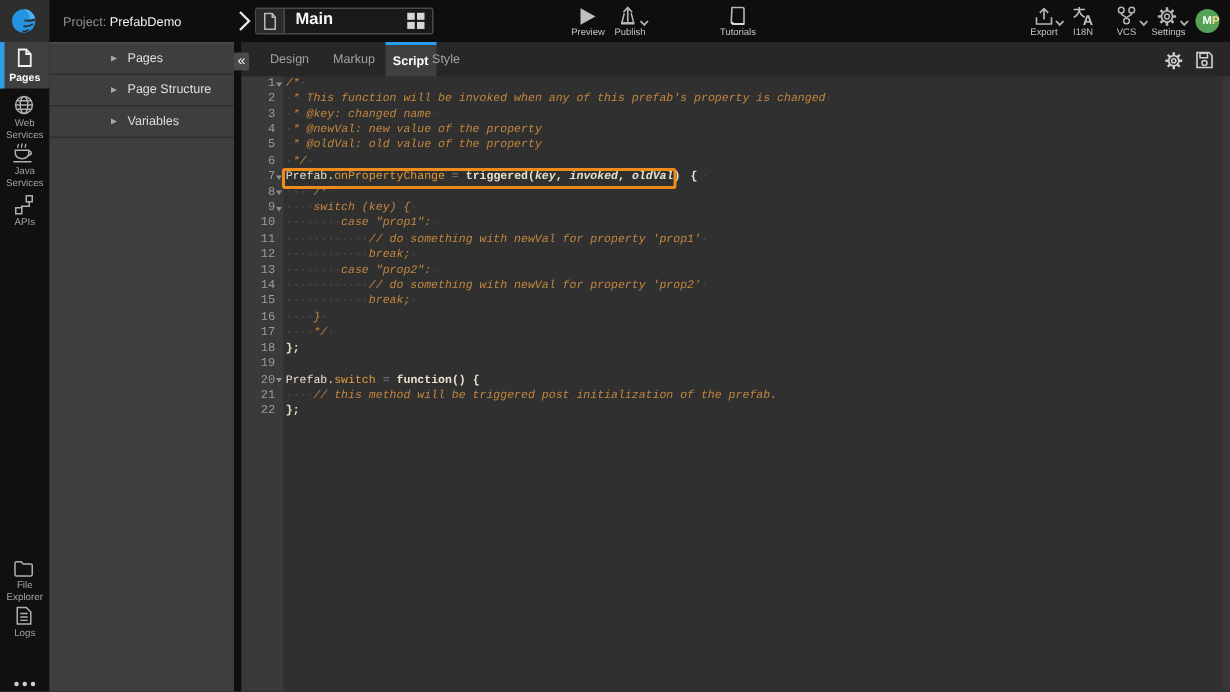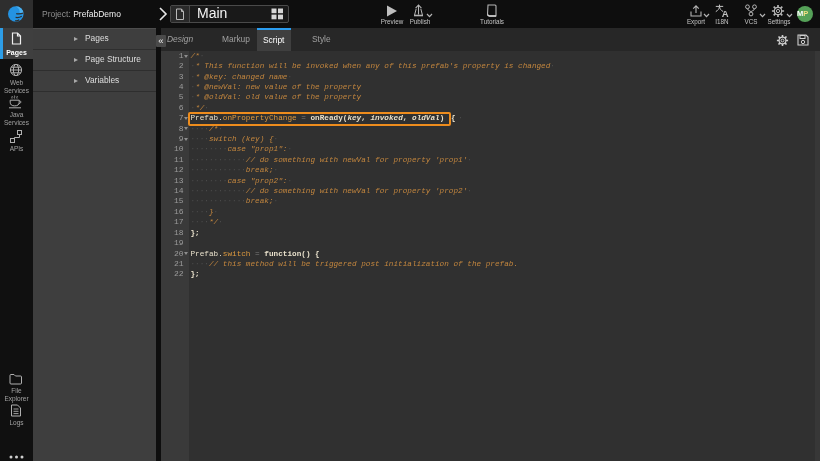--- a/index.html
+++ b/index.html
@@ -8,39 +8,39 @@
 #stage { position:relative; width:791px; height:461px; }
 
 #topbar { left:0; top:0; width:820px; height:28px; background:#0e0e0e; }
 #logotile { left:0; top:0; width:33px; height:28px; background:#2e2e2e; }
 #projlabel { left:42px; top:0; height:28px; line-height:28px; font-size:8.5px; color:#8f8f8f; }
 #projlabel b { color:#f2f2f2; font-weight:normal; }
 .tblabel { position:absolute; top:17.5px; font-size:6.3px; color:#c4c4c4; text-align:center; }
 
 #mainbox { left:170px; top:5px; width:119px; height:18px; border:1px solid #4a4a4a; border-radius:2px; background:#191919; }
 #mainbox .cell1 { position:absolute; left:0; top:0; width:19px; height:16px; background:#2a2a2a; border-right:1px solid #4a4a4a; }
-#maintext { left:197px; top:5px; height:18px; line-height:17px; color:#f5f5f5; font-size:14px; font-weight:normal; }
+#maintext { left:197px; top:5px; height:18px; line-height:17px; color:#f5f5f5; font-size:11px; font-weight:bold; }
 
 #rail { left:0; top:28px; width:33px; height:433px; background:#101010; }
 .railitem { position:absolute; left:0; width:33px; text-align:center; }
 .raillabel { font-size:6.5px; color:#a2a2a2; line-height:7.5px; }
 #pagesactive { left:0; top:28px; width:33px; height:31px; background:#3f3f3f; border-left:3px solid #2d9ee8; }
 #pageslabel { left:0; top:48.5px; width:33px; text-align:center; font-size:7px; font-weight:bold; color:#ffffff; }
 
 #panel { left:33px; top:28px; width:123px; height:433px; background:#3e3e3e; border-top:1px solid #4d4d4d; }
 .acc { position:absolute; left:33px; width:123px; height:21px; border-bottom:1px solid #2e2e2e; }
 .acc .tri { position:absolute; left:41px; top:8px; width:0; height:0; border-left:4px solid #a8a8a8; border-top:2.8px solid transparent; border-bottom:2.8px solid transparent; }
 .acc .lbl { position:absolute; left:52px; top:4px; font-size:8.4px; color:#dedede; }
 
 #splitter { left:156px; top:28px; width:4.5px; height:433px; background:#0e0e0e; }
 #collapse { left:156px; top:35px; width:10px; height:12px; background:#4a4a4a; color:#f0f0f0; font-size:9.5px; line-height:11px; text-align:center; border-radius:1px; }
 
 #tabbar { left:160.5px; top:28px; width:659.5px; height:22.8px; background:#272727; }
 .tab { position:absolute; top:28px; height:22.8px; line-height:22.8px; font-size:8.4px; color:#a0a0a0; }
-#tab-script { left:257px; top:28px; width:33.5px; height:22.8px; background:#3f3f3f; border-top:2px solid #2b9df0; color:#ffffff; font-weight:normal; text-align:center; line-height:20px; font-size:8.4px; }
+#tab-script { left:257px; top:28px; width:33.5px; height:22.8px; background:#3f3f3f; border-top:2px solid #2b9df0; color:#ffffff; font-weight:bold; text-align:center; line-height:20px; font-size:8.4px; }
 
 #gutter { left:160.5px; top:50.8px; width:28px; height:410.2px; background:#3a3a3a; }
 #gutternums { left:160.5px; top:50.8px; width:23px; text-align:right; font-family:"Liberation Mono",monospace; font-size:8px; line-height:10.4px; color:#9b9b9b; }
 #code { left:190.5px; top:50.8px; font-family:"Liberation Mono",monospace; font-size:7.7px; line-height:10.4px; color:#e9e1cc; white-space:pre; }
 #code .c { color:#c3863e; font-style:italic; }
 #code .d { color:#4e4e4e; font-style:normal; }
 #code .o { color:#de9a3f; }
 #code .eq { color:#7d7d7d; }
 #code .b { font-weight:bold; }
 #code .i { font-style:italic;font-weight:bold; }
@@ -130,21 +130,21 @@
       <g stroke-width="1.7">
         <path d="M7 3.3 V0.9 M7 10.7 V13.1 M3.3 7 H0.9 M10.7 7 H13.1"></path>
         <path d="M4.4 4.4 L2.7 2.7 M9.6 4.4 L11.3 2.7 M4.4 9.6 L2.7 11.3 M9.6 9.6 L11.3 11.3"></path>
       </g>
     </g>
   </svg>
   <svg class="abs" style="left:786px; top:13px;" width="7" height="5" viewBox="0 0 7 5">
     <polyline points="1,1 3.5,3.6 6,1" fill="none" stroke="#b5b5b5" stroke-width="1.2"></polyline>
   </svg>
   <div class="tblabel" style="left:765px; width:28px;">Settings</div>
-  <div class="abs" style="left:797px; top:6px; width:16px; height:16px; border-radius:50%; background:#55a158; text-align:left; line-height:16px; font-size:7.5px; font-weight:bold; color:#ffffff;">M<span style="color:#f3e084;">P</span></div>
+  <div class="abs" style="left:797px; top:6px; width:16px; height:16px; border-radius:50%; background:#55a158; text-align:right; line-height:16px; font-size:7.5px; font-weight:bold; color:#ffffff;">M<span style="color:#f3e084;">P</span></div>
 
   <div class="abs" id="rail"></div>
   <div class="abs" id="pagesactive"></div>
   <svg class="abs" style="left:11px; top:32px;" width="11" height="13" viewBox="0 0 11 13">
     <path d="M1.5 1 h5 l3 3 v8 h-8 z" fill="none" stroke="#f0f0f0" stroke-width="1.2"></path>
     <path d="M6.5 1 v3 h3" fill="none" stroke="#f0f0f0" stroke-width="1.2"></path>
   </svg>
   <div class="abs" id="pageslabel">Pages</div>
   <svg class="abs" style="left:9px; top:63px;" width="14" height="14" viewBox="0 0 14 14">
     <circle cx="7" cy="7" r="5.6" fill="none" stroke="#b0b0b0" stroke-width="1"></circle>
@@ -191,24 +191,24 @@
       <div class="tri"></div>
       <div class="lbl">Variables</div>
     </div>
   <div class="acc" style="top:50px;">
       <div class="tri"></div>
       <div class="lbl">Page Structure</div>
     </div>
   <div class="abs" id="splitter"></div>
 
   <div class="abs" id="tabbar"></div>
-  <div class="tab" style="left:167px;font-style:italic;">Design</div>
+  <div class="tab" style="left:180px;">Design</div>
   <div class="tab" style="left:222px;">Markup</div>
   <div id="tab-script" class="abs">Script</div>
-  <div class="tab" style="left:312px;">Style</div>
+  <div class="tab" style="left:288px;">Style</div>
   <div class="abs" id="collapse">«</div>
   <svg class="abs" style="left:776px; top:34px;" width="13" height="13" viewBox="0 0 13 13">
     <g stroke="#cfcfcf" fill="none">
       <circle cx="6.5" cy="6.5" r="3.4" stroke-width="1.2"></circle>
       <circle cx="6.5" cy="6.5" r="1.4" stroke-width="1"></circle>
       <g stroke-width="1.6">
         <path d="M6.5 3.1 V0.9 M6.5 9.9 V12.1 M3.1 6.5 H0.9 M9.9 6.5 H12.1"></path>
         <path d="M4.1 4.1 L2.5 2.5 M8.9 4.1 L10.5 2.5 M4.1 8.9 L2.5 10.5 M8.9 8.9 L10.5 10.5"></path>
       </g>
     </g>
@@ -226,21 +226,21 @@
   <div class="fold" style="top:127.3px;"></div>
   <div class="fold" style="top:137.7px;"></div>
   <div class="fold" style="top:252.1px;"></div>
   <div class="abs" id="scrolltrack"></div>
   <pre class="abs" id="code"><span class="c">/*</span><span class="d">·</span>
 <span class="d">·</span><span class="c">* This function will be invoked when any of this prefab's property is changed</span><span class="d">·</span>
 <span class="d">·</span><span class="c">* @key: changed name</span><span class="d">·</span>
 <span class="d">·</span><span class="c">* @newVal: new value of the property</span>
 <span class="d">·</span><span class="c">* @oldVal: old value of the property</span>
 <span class="d">·</span><span class="c">*/</span><span class="d">·</span>
-Prefab.<span class="o">onPropertyChange</span> <span class="eq">=</span> <span class="b">onReady(</span><span class="i">key</span><span class="b">,</span> <span class="i">invoked</span><span class="b">,</span> <span class="i">oldVal</span><span class="b">)</span>  <span class="b" style="position:relative;left:-2.5px;">{</span><span class="d">·</span>
+Prefab.<span class="o">onPropertyChange</span> <span class="eq">=</span> <span class="b">triggered(</span><span class="i">key</span><span class="b">,</span> <span class="i">invoked</span><span class="b">,</span> <span class="i">oldVal</span><span class="b">)</span>  <span class="b" style="position:relative;left:-2.5px;">{</span><span class="d">·</span>
 <span class="d">····</span><span class="c">/*</span><span class="d">·</span>
 <span class="d">····</span><span class="c">switch (key) {</span><span class="d">·</span>
 <span class="d">········</span><span class="c">case "prop1":</span><span class="d">·</span>
 <span class="d">············</span><span class="c">// do something with newVal for property 'prop1'</span><span class="d">·</span>
 <span class="d">············</span><span class="c">break;</span><span class="d">·</span>
 <span class="d">········</span><span class="c">case "prop2":</span><span class="d">·</span>
 <span class="d">············</span><span class="c">// do something with newVal for property 'prop2'</span><span class="d">·</span>
 <span class="d">············</span><span class="c">break;</span><span class="d">·</span>
 <span class="d">····</span><span class="c">}</span><span class="d">·</span>
 <span class="d">····</span><span class="c">*/</span><span class="d">·</span>

